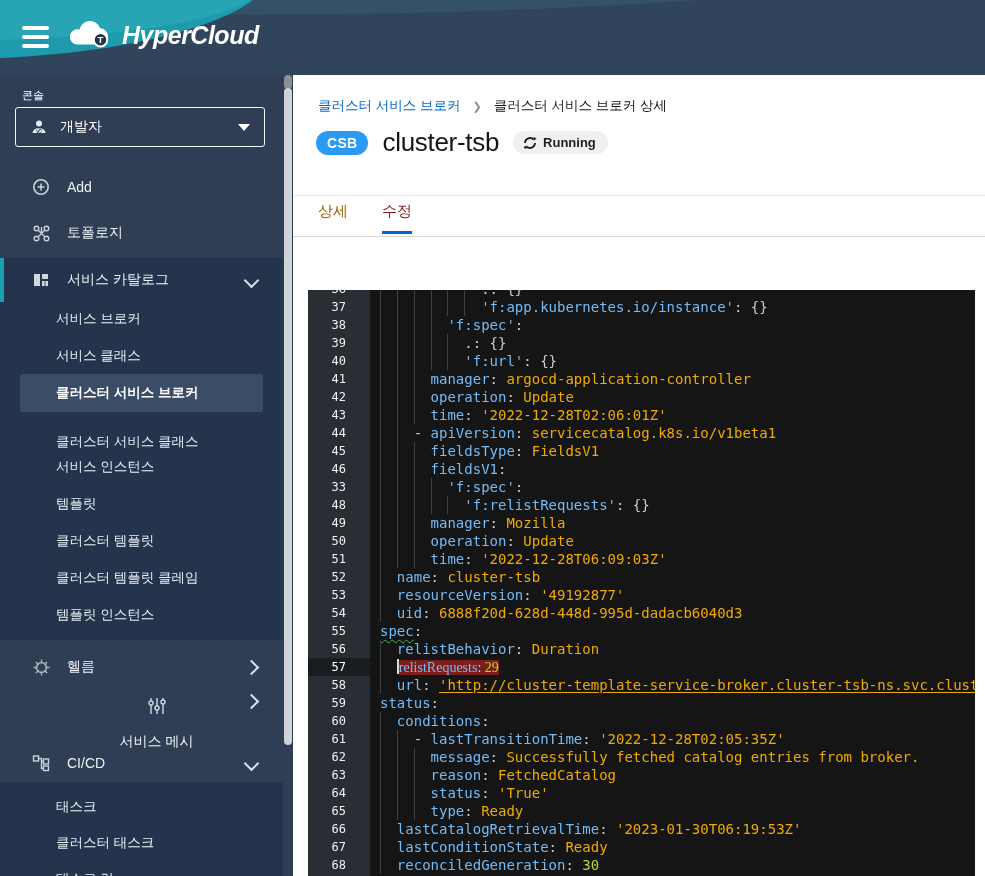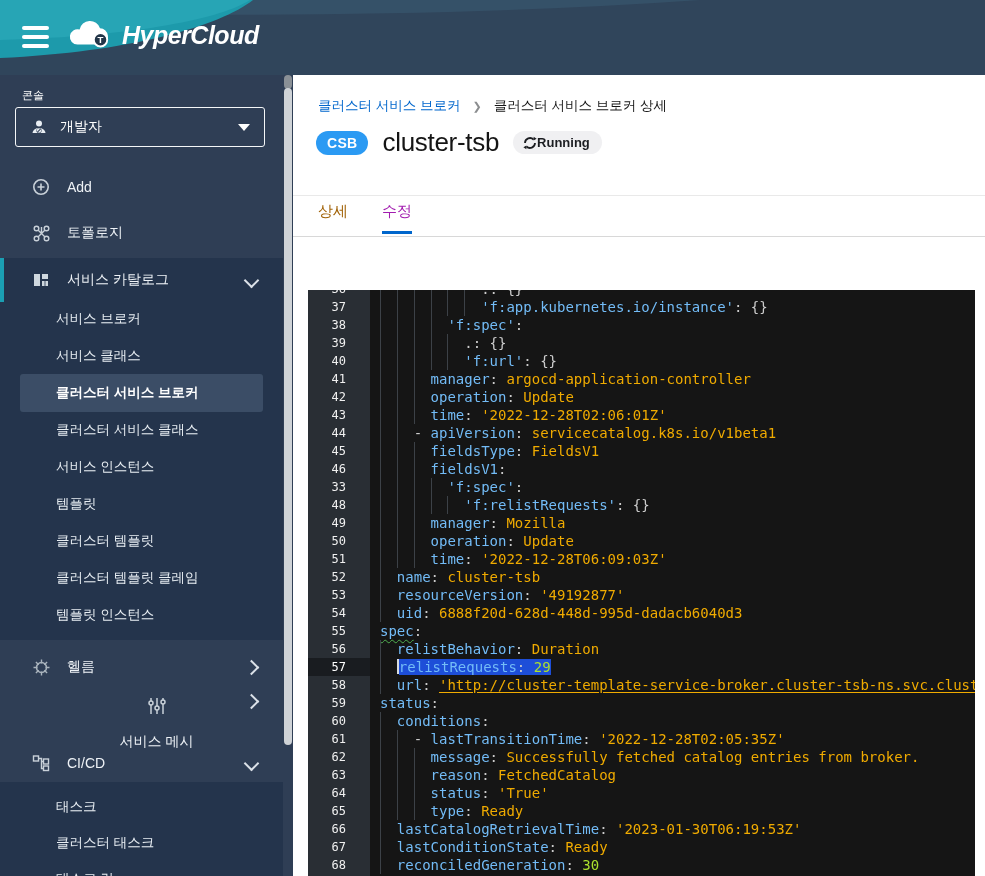--- a/index.html
+++ b/index.html
@@ -48,44 +48,44 @@
   #content{left:293px;top:75px;width:692px;height:801px;background:#fff;}
   #breadcrumb{position:absolute;left:25px;top:22px;display:flex;align-items:center;gap:12px;font-size:13.5px;}
   #breadcrumb .link{color:#0066cc;cursor:pointer;}
   #breadcrumb .sep{color:#8b8d8f;font-size:11px;}
   #breadcrumb .current{color:#151515;}
   #title-row{position:absolute;left:23px;top:52px;display:flex;align-items:center;gap:14px;}
   #csb-badge{background:#2b9af3;color:#fff;font-weight:bold;font-size:14px;border-radius:15px;
              padding:4px 11px;letter-spacing:.3px;}
   #page-title{font-size:26px;color:#151515;font-weight:500;letter-spacing:-.3px;}
   #status-badge{background:#f0f0f2;border-radius:14px;padding:4px 12px 4px 10px;display:flex;
-                align-items:center;font-size:13px;font-weight:bold;color:#1b1d21;}
+                align-items:center;gap:6px;font-size:13px;font-weight:bold;color:#1b1d21;}
   .hdiv{position:absolute;left:0;width:692px;height:1px;background:#e9e9e9;}
   #tabs{position:absolute;left:25px;top:127px;display:flex;gap:34px;font-size:15px;}
   .tab{padding-bottom:10px;cursor:pointer;color:#a16207;}
-  .tab.active{color:#a21caf;border-bottom:3px solid #0066cc;}
+  .tab.active{color:#7f1d1d;border-bottom:3px solid #0066cc;}
 
   
   #editor{left:308px;top:290px;width:667px;height:638px;background:#151515;overflow:hidden;
           font-family:"DejaVu Sans Mono","Liberation Mono",monospace;font-size:12px;line-height:18px;}
   #gutter-bg{position:absolute;left:0;top:0;width:62px;height:586px;background:#292e34;}
   #lines{position:relative;margin-top:-10px;}
   .row{display:flex;height:18px;white-space:pre;}
   .ln{flex:0 0 62px;box-sizing:border-box;padding-right:24px;text-align:right;color:#f0f0f0;}
   .row.cur .ln{background:#191c20;color:#fff;}
   .cd{flex:1;padding-left:10px;white-space:pre;font-size:14px;}
   .ind{display:inline-block;height:18px;vertical-align:top;
        background-image:repeating-linear-gradient(to right,#3c4147 0,#3c4147 1px,transparent 1px,transparent 2ch);}
   .t-k{color:#73bcf7;}
   .t-s{color:#f0ab00;}
   .t-n{color:#ace12e;}
   .t-p{color:#cccccc;}
   .t-kw{color:#73bcf7;text-decoration:underline wavy #4fb04f;text-decoration-thickness:1px;text-underline-offset:3px;}
   .t-su{color:#f0ab00;text-decoration:underline;text-underline-offset:2px;}
-  .sel{background:#1d4ed8;}
+  .sel{background:#7f1d1d;font-family:Liberation Serif, serif;}
   .caret{display:inline-block;width:2px;height:15px;background:#d8dcdf;vertical-align:text-top;}
 </style>
 </head>
 <body>
 
 <div id="header" class="abs">
   <svg class="curves" width="985" height="75" viewBox="0 0 985 75">
     <rect width="985" height="75" fill="#30455b"></rect>
     <path d="M0,0 H700 Q420,20 0,13 Z" fill="#3a5b72" opacity="0.55"></path>
     <path d="M0,0 H253 C220,26 130,52 0,58 Z" fill="#1d9aab"></path>
@@ -154,21 +154,21 @@
           <rect x="11" y="11" width="2.6" height="5" fill="#cfd8df"></rect>
           <rect x="14.4" y="11" width="2.6" height="5" fill="#cfd8df"></rect>
         </svg>
       </span>
       <span>서비스 카탈로그</span>
       <span class="chev down"></span>
     </div>
     <div class="subitem" style="top:42px;">서비스 브로커</div>
     <div class="subitem" style="top:79px;">서비스 클래스</div>
     <div class="subitem selected" style="top:116px;">클러스터 서비스 브로커</div>
-    <div class="subitem" style="top:153px;">클러스터 서비스 클래스</div>
+    <div class="subitem" style="top:165px;">클러스터 서비스 클래스</div>
     <div class="subitem" style="top:190px;">서비스 인스턴스</div>
     <div class="subitem" style="top:227px;">템플릿</div>
     <div class="subitem" style="top:264px;">클러스터 템플릿</div>
     <div class="subitem" style="top:301px;">클러스터 템플릿 클레임</div>
     <div class="subitem" style="top:338px;">템플릿 인스턴스</div>
   </div>
 
   <div class="srow" style="top:573px;">
     <span class="micon">
       <svg width="21" height="21" viewBox="0 0 21 21">

